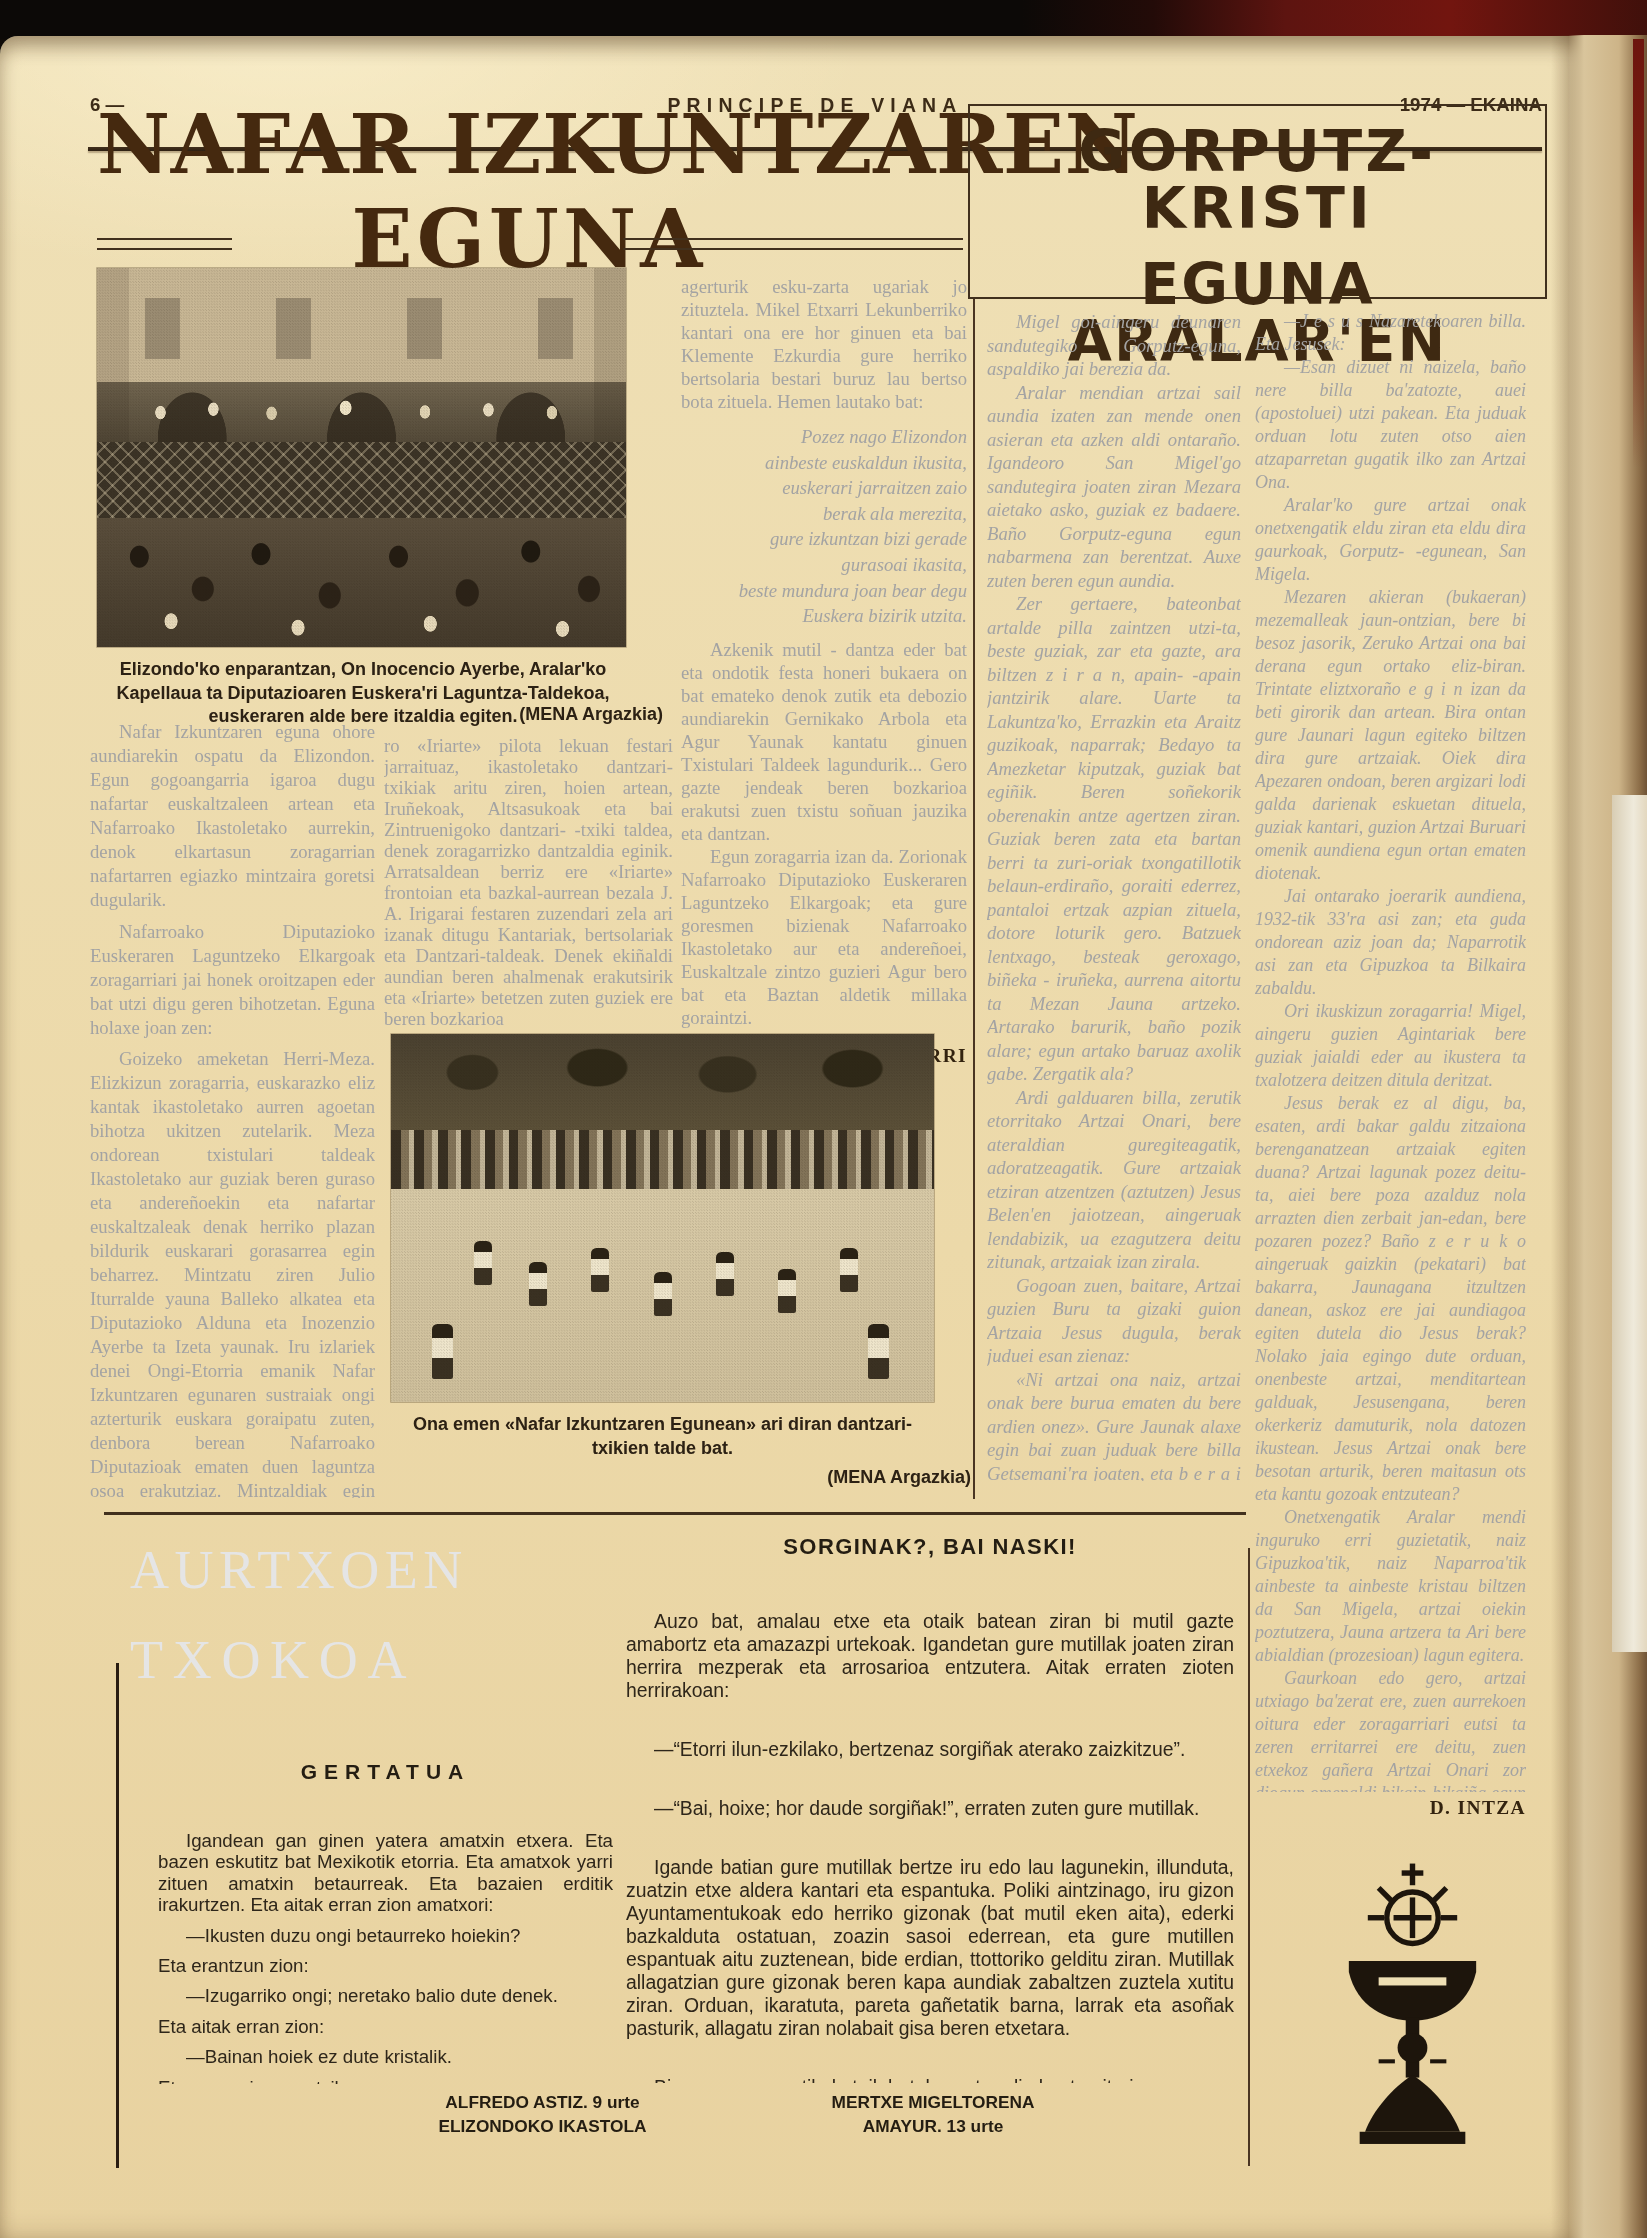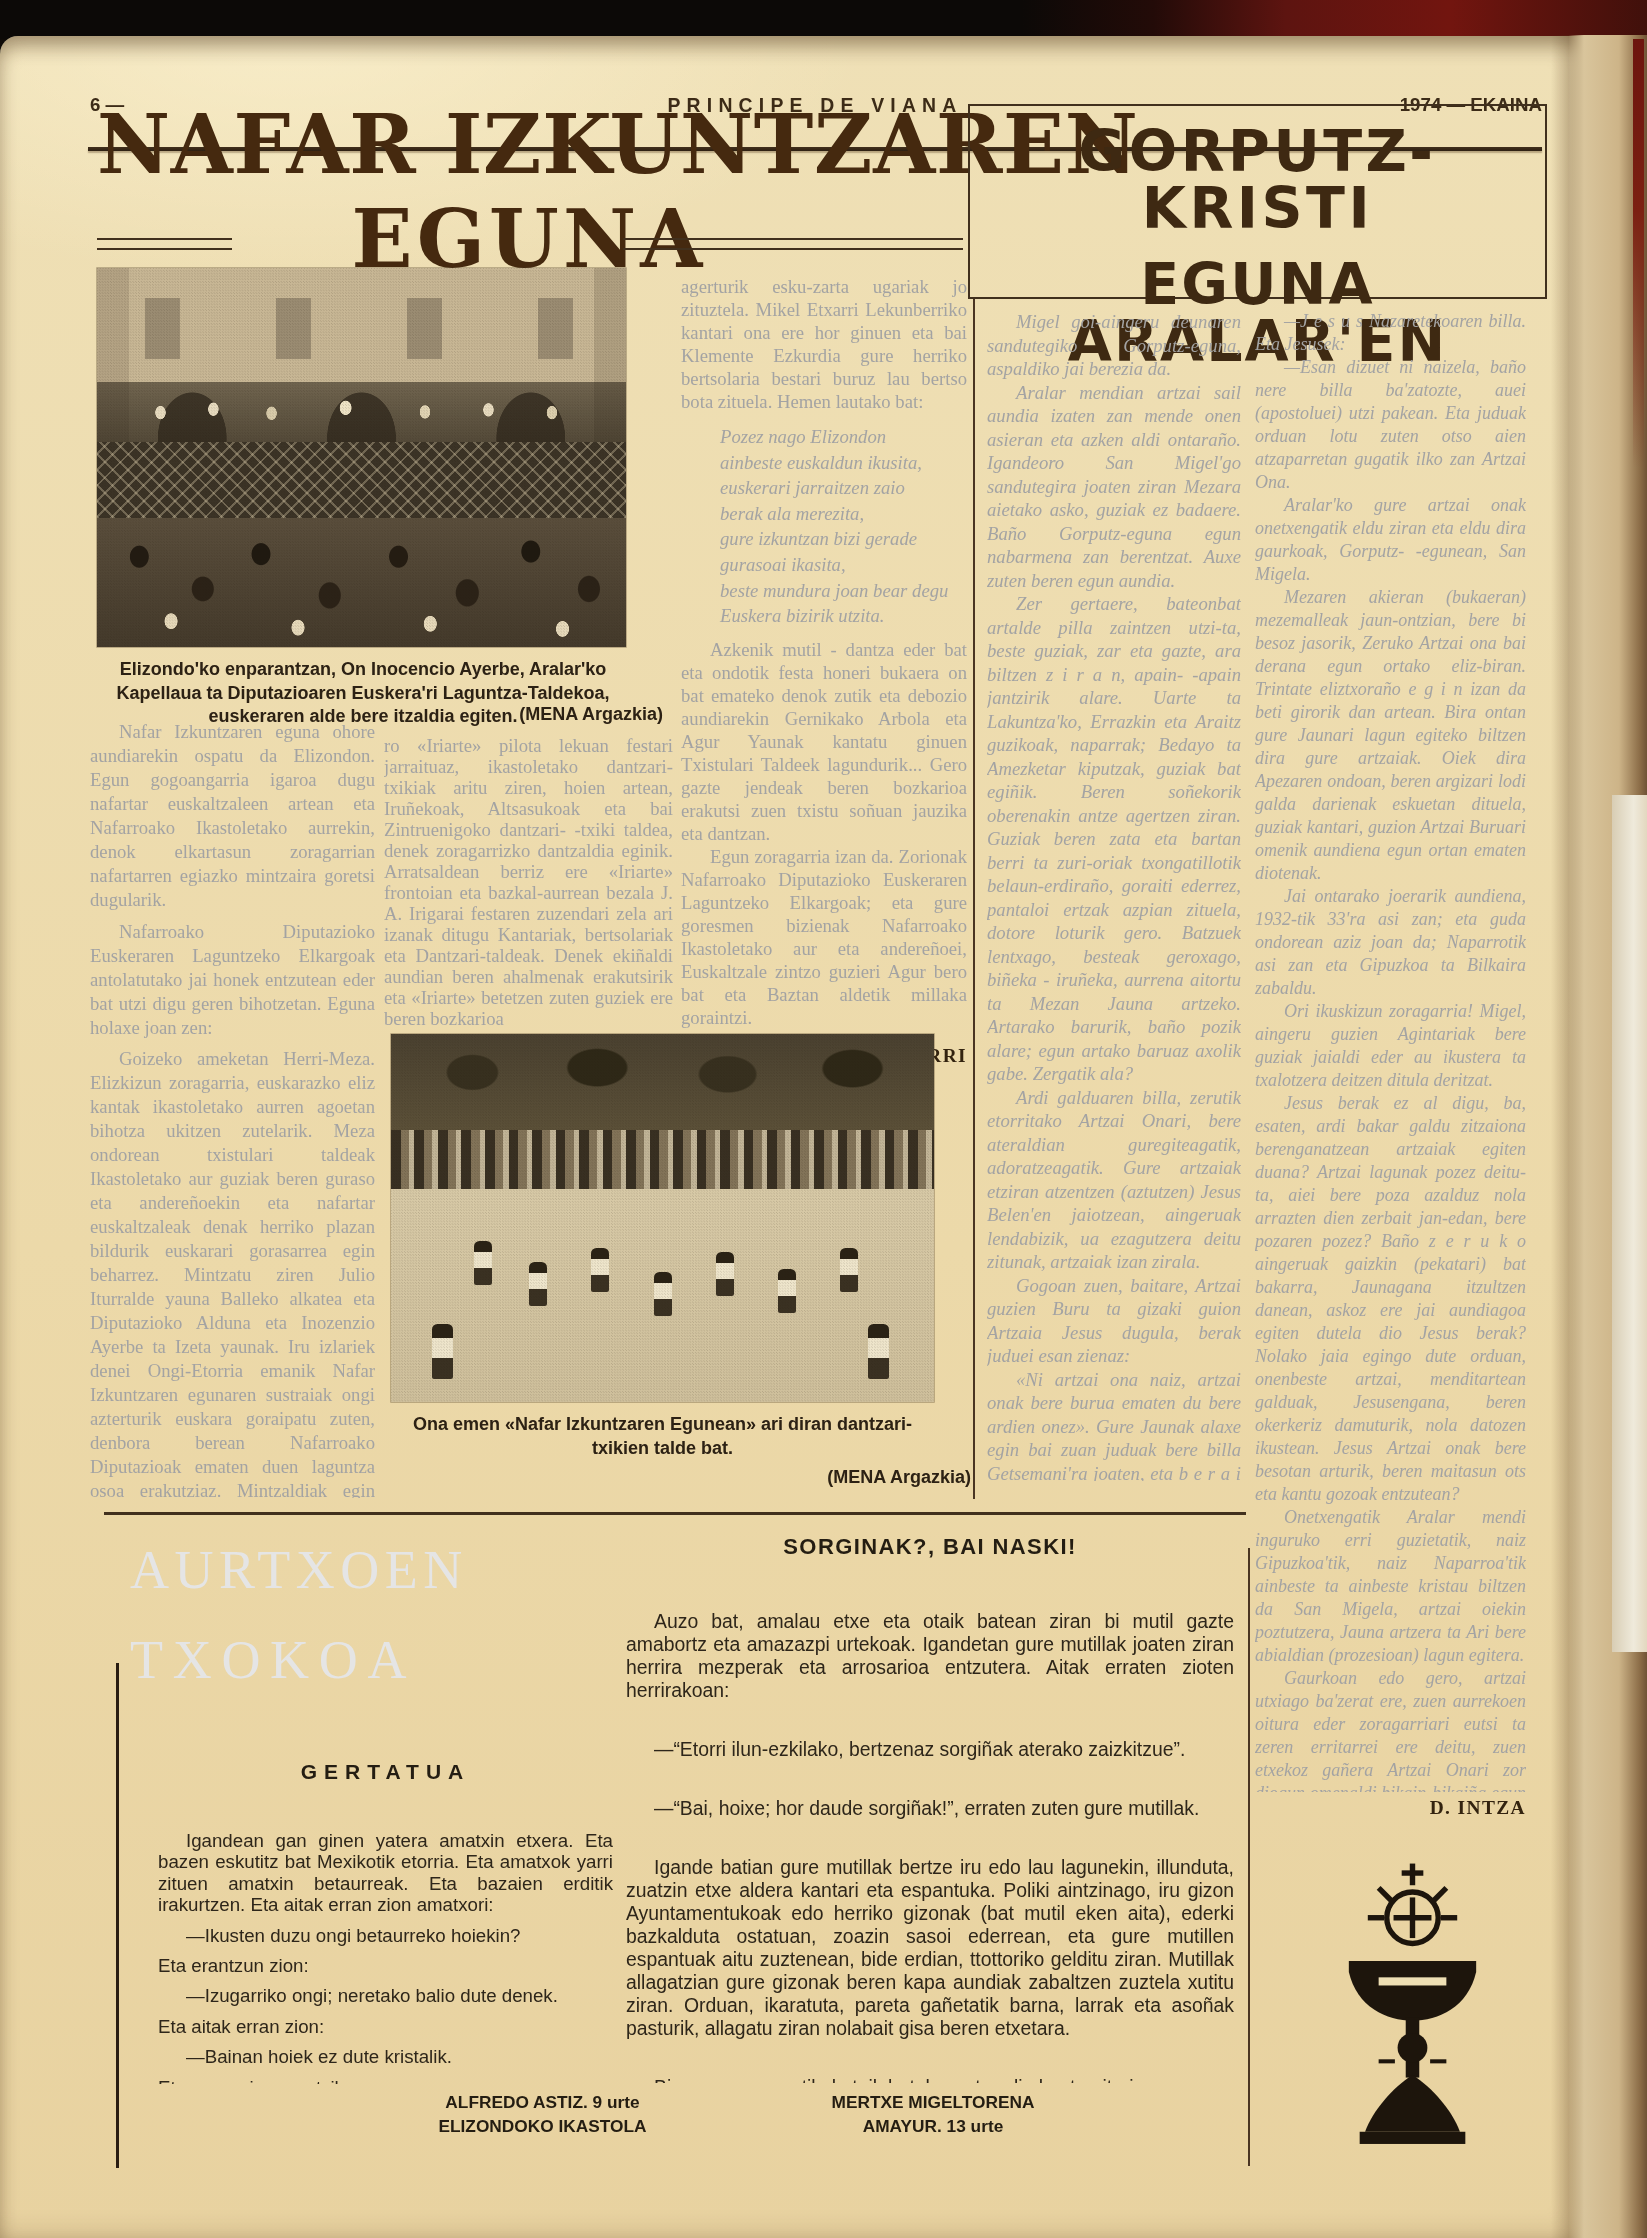--- a/index.html
+++ b/index.html
@@ -89,21 +89,21 @@
   .fig{position:absolute;width:18px;height:44px;border-radius:5.5px 5.5px 2.1px 2.1px;
     background:linear-gradient(#2a2215 0 26%, #efe6cc 26% 62%, #3a3122 62%);}
   
   .caption{position:absolute;font-family:"Liberation Sans",sans-serif;font-weight:bold;color:#2c2114;font-size:18px;line-height:23.5px;text-align:center;}
   .credit{position:absolute;font-family:"Liberation Sans",sans-serif;font-weight:bold;color:#2c2114;font-size:18px;text-align:right;padding-left:36px;}
   
   .col{position:absolute;color:#a3a3a3;font-size:18.7px;line-height:24px;text-align:justify;}
   .col p{margin:0;}
   .col p.ind{text-indent:29px;}
   .col p.mt{margin-top:7.6px;}
-  .col p.poem{margin-left:39px;text-align:left;font-style:italic;line-height:25.6px;}
+  .col p.poem{margin-left:56px;text-align:right;font-style:italic;line-height:25.6px;}
   .col p.poemtop{margin-top:11px;}
   .col p.poembot{margin-bottom:9.7px;}
   .ital{font-style:italic;line-height:23.5px;font-size:18.7px;}
   .byline{position:absolute;color:#33230f;font-weight:bold;letter-spacing:1.4px;font-size:19.4px;text-align:right;}
   
   .vrule{position:absolute;width:2.1px;background:#4a3522;}
   .hrule2{position:absolute;left:104px;top:1512px;width:1142px;height:2.8px;background:#41301d;}
   
   .kc-title{position:absolute;left:130px;top:1543px;color:#e5e5e5;font-family:"Liberation Serif",serif;font-size:54px;line-height:1;letter-spacing:5.5px;}
   .kc-title .t2{margin-top:36px;letter-spacing:9.7px;}
@@ -150,21 +150,21 @@
     <div class="p1-balcony"></div>
     <div class="p1-lattice"></div>
     <div class="p1-crowd"></div>
     <div class="ph-halftone"></div>
   </div>
   <div class="caption" style="left:97px;top:658px;width:532px;">Elizondo'ko enparantzan, On Inocencio Ayerbe, Aralar'ko Kapellaua ta Diputazioaren Euskera'ri Laguntza-Taldekoa, euskeraren alde bere itzaldia egiten.</div>
   <div class="credit" style="left:442px;top:704px;width:185px;">(MENA Argazkia)</div>
 
   <div class="col" style="left:90px;top:720px;width:285px;height:778px;overflow:hidden;">
       <p class="ind">Nafar Izkuntzaren eguna ohore aundiarekin ospatu da Elizondon. Egun gogoangarria igaroa dugu nafartar euskaltzaleen artean eta Nafarroako Ikastoletako aurrekin, denok elkartasun zoragarrian nafartarren egiazko mintzaira goretsi dugularik.</p>
-      <p class="ind mt">Nafarroako Diputazioko Euskeraren Laguntzeko Elkargoak antolatutako jai honek entzutean eder bat utzi digu geren bihotzetan. Eguna holaxe joan zen:</p>
+      <p class="ind mt">Nafarroako Diputazioko Euskeraren Laguntzeko Elkargoak zoragarriari jai honek oroitzapen eder bat utzi digu geren bihotzetan. Eguna holaxe joan zen:</p>
       <p class="ind mt">Goizeko ameketan Herri-Meza. Elizkizun zoragarria, euskarazko eliz kantak ikastoletako aurren agoetan bihotza ukitzen zutelarik. Meza ondorean txistulari taldeak Ikastoletako aur guziak beren guraso eta andereñoekin eta nafartar euskaltzaleak denak herriko plazan bildurik euskarari gorasarrea egin beharrez. Mintzatu ziren Julio Iturralde yauna Balleko alkatea eta Diputazioko Alduna eta Inozenzio Ayerbe ta Izeta yaunak. Iru izlariek denei Ongi-Etorria emanik Nafar Izkuntzaren egunaren sustraiak ongi azterturik euskara goraipatu zuten, denbora berean Nafarroako Diputazioak ematen duen laguntza osoa erakutziaz. Mintzaldiak egin ondoren Mutil- -Dantza eder bat egin zen. Ge-</p>
     </div>
   <div class="col" style="left:384px;top:735px;width:289px;height:297px;overflow:hidden;line-height:21px;">
       <p>ro «Iriarte» pilota lekuan festari jarraituaz, ikastoletako dantzari-txikiak aritu ziren, hoien artean, Iruñekoak, Altsasukoak eta bai Zintruenigoko dantzari- -txiki taldea, denek zoragarrizko dantzaldia eginik. Arratsaldean berriz ere «Iriarte» frontoian eta bazkal-aurrean bezala J. A. Irigarai festaren zuzendari zela ari izanak ditugu Kantariak, bertsolariak eta Dantzari-taldeak. Denek ekiñaldi aundian beren ahalmenak erakutsirik eta «Iriarte» betetzen zuten guziek ere beren bozkarioa</p>
     </div>
   <div class="col" style="left:681px;top:275px;width:286px;height:756px;overflow:hidden;line-height:23px;">
       <p>agerturik esku-zarta ugariak jo zituztela. Mikel Etxarri Lekunberriko kantari ona ere hor ginuen eta bai Klemente Ezkurdia gure herriko bertsolaria bestari buruz lau bertso bota zituela. Hemen lautako bat:</p>
       <p class="poem poemtop">Pozez nago Elizondon</p>
       <p class="poem">ainbeste euskaldun ikusita,</p>
       <p class="poem">euskerari jarraitzen zaio</p>

